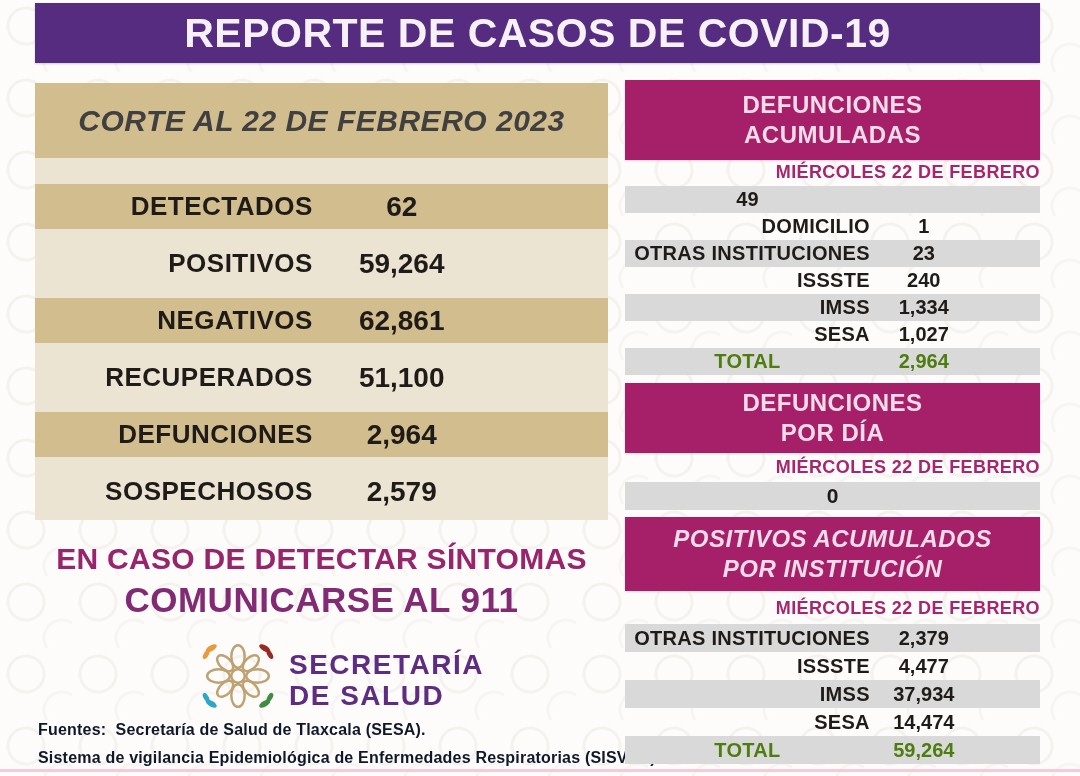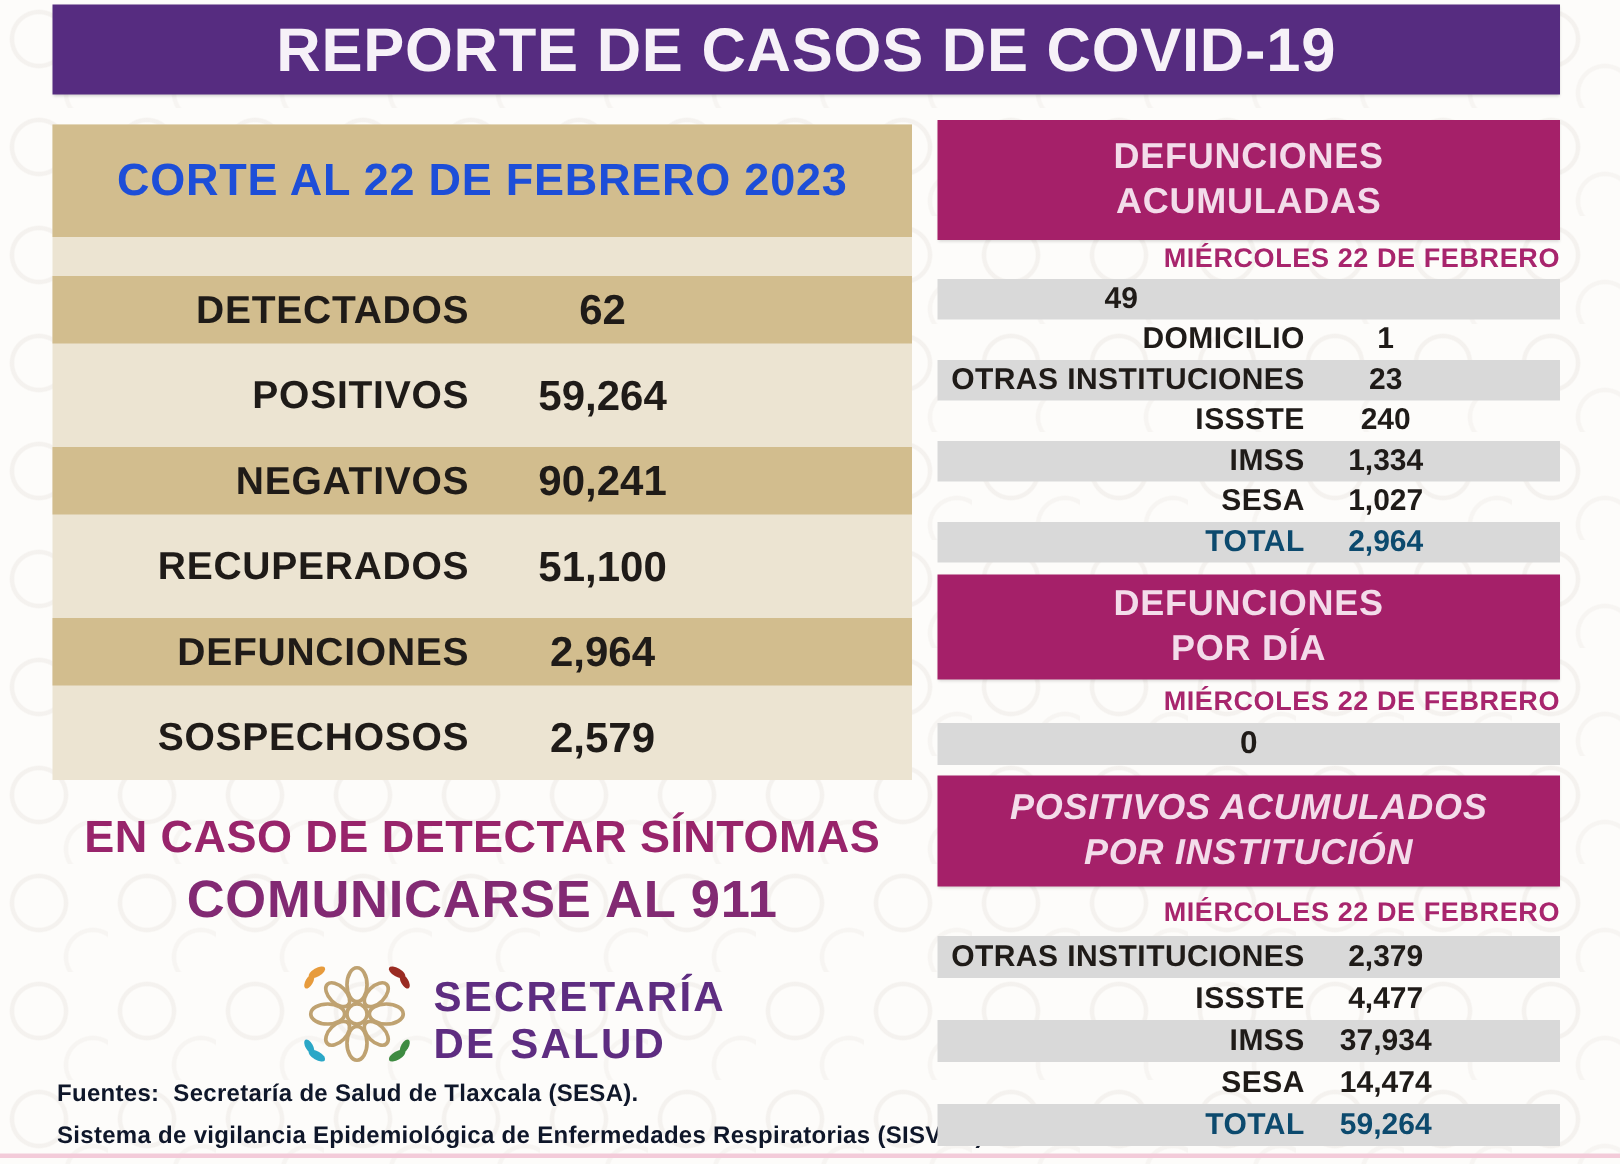--- a/index.html
+++ b/index.html
@@ -26,21 +26,21 @@
   }
   .banner h1{
     margin:0;color:#f6f1f8;font-size:41px;font-weight:bold;letter-spacing:.5px;white-space:nowrap;
   }
   
   .panel{
     left:35px;top:83px;width:573px;height:437px;background:#ece4d2;z-index:2;
   }
   .panel-header{
     height:75px;background:#d2bd8e;display:flex;align-items:center;justify-content:center;
-    color:#1d4ed8;font-size:30px;font-weight:bold;letter-spacing:.5px;white-space:nowrap;
+    color:#404040;font-size:30px;font-weight:bold;letter-spacing:.5px;white-space:nowrap;font-style:italic;
   }
   .panel-spacer{height:20px;}
   .lrow{
     display:grid;grid-template-columns:48.5% 31% 1fr;align-items:center;height:57px;
     font-size:26px;font-weight:bold;color:#1f1b18;
   }
   .lrow.tan{background:linear-gradient(#d2bd8e,#d2bd8e) center / 100% 45px no-repeat;}
   .lrow .lbl{text-align:right;letter-spacing:.5px;}
   .lrow .val{text-align:center;font-size:28px;}
   
@@ -86,21 +86,21 @@
   .rtable.ta{top:186px;}
   .rtable.tc{top:624px;}
   .rrow{
     display:grid;grid-template-columns:59% 26% 1fr;align-items:center;height:27px;
     font-size:20px;font-weight:bold;color:#1f1b18;
   }
   .rtable.tc .rrow{height:28px;}
   .rrow.gray{background:#d9d9d9;}
   .rrow .lbl{text-align:right;letter-spacing:.3px;white-space:nowrap;}
   .rrow .val{text-align:center;}
-  .rrow.total .lbl,.rrow.total .val{color:#0c4a6e;}
+  .rrow.total .lbl,.rrow.total .val{color:#4d7c0f;text-align:center;}
   .zero-bar{
     position:absolute;left:0;top:482px;width:100%;height:28px;background:#d9d9d9;
     display:flex;align-items:center;justify-content:center;
     font-size:21px;font-weight:bold;color:#1f1b18;
   }
   .bottom-line{left:0;top:769px;width:1080px;height:3px;background:#f3cbd9;z-index:1;}
 </style>
 </head>
 <body>
 
@@ -119,21 +119,21 @@
     <span class="val">62</span>
       <span></span>
   </div>
   <div class="lrow">
     <span class="lbl">POSITIVOS</span>
     <span class="val">59,264</span>
       <span></span>
   </div>
   <div class="lrow tan">
     <span class="lbl">NEGATIVOS</span>
-    <span class="val">90,241</span>
+    <span class="val">62,861</span>
       <span></span>
   </div>
   <div class="lrow">
     <span class="lbl">RECUPERADOS</span>
     <span class="val">51,100</span>
       <span></span>
   </div>
   <div class="lrow tan">
     <span class="lbl">DEFUNCIONES</span>
     <span class="val">2,964</span>

